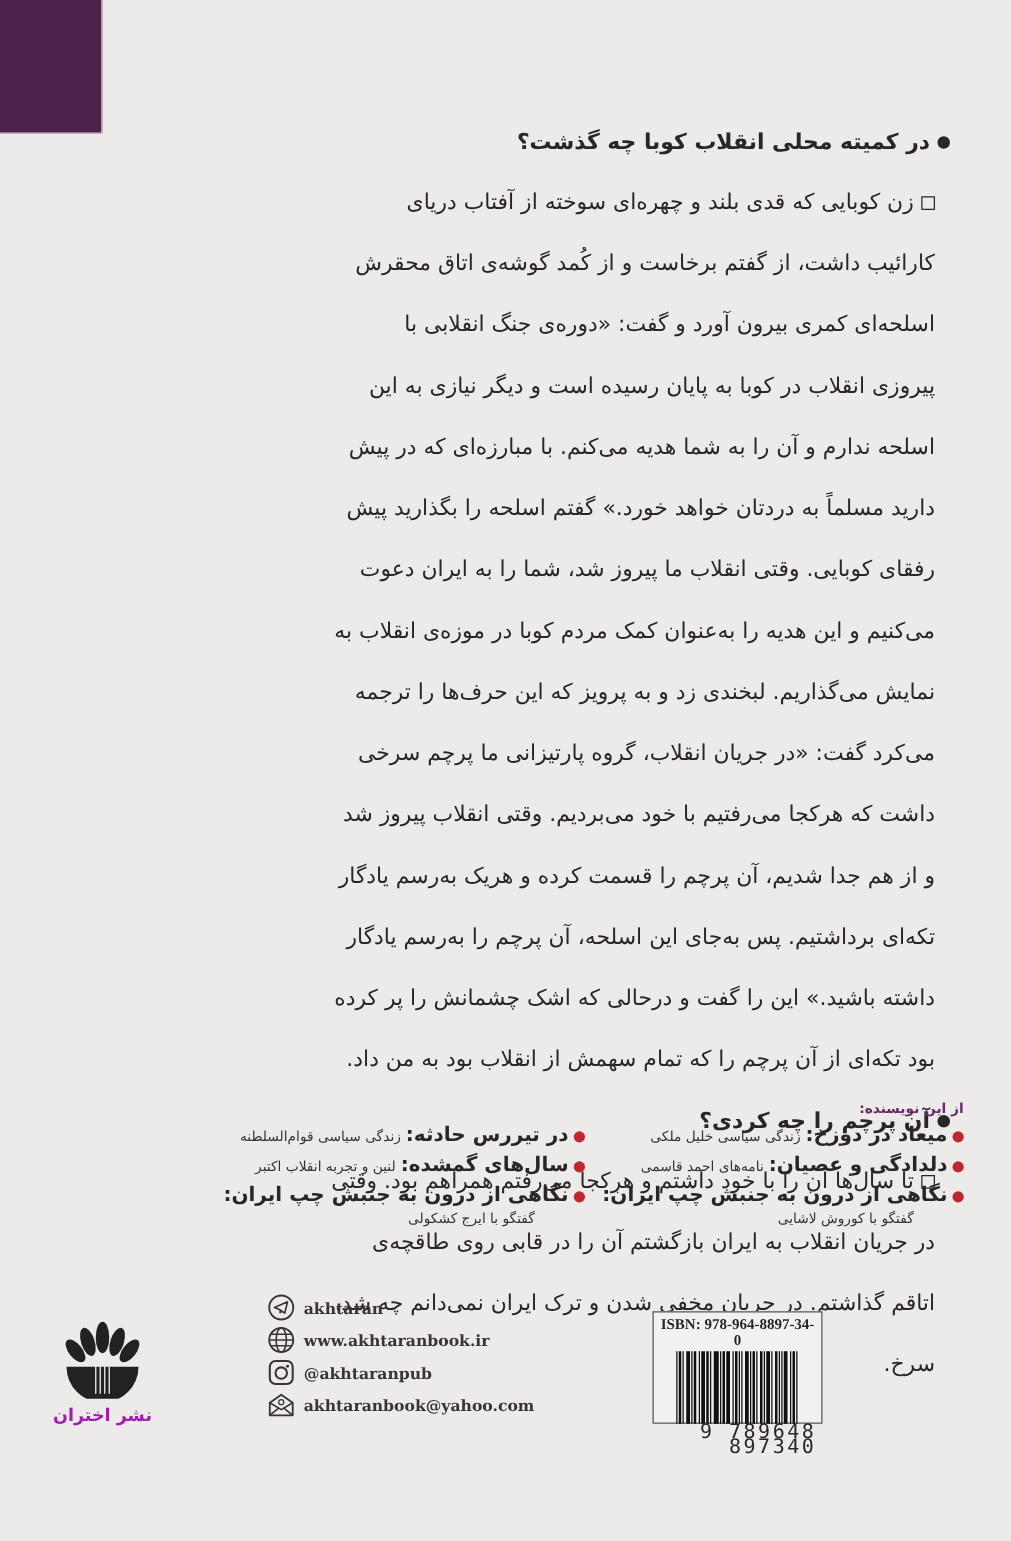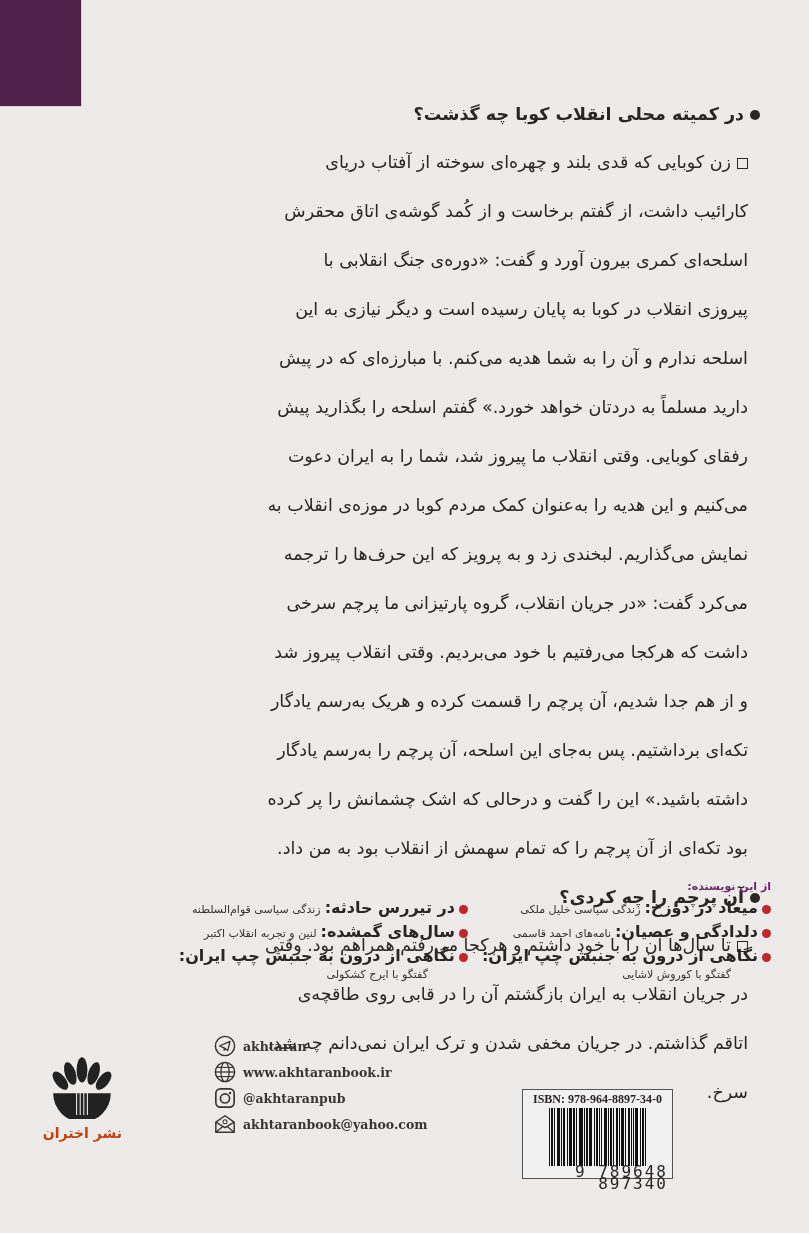--- a/index.html
+++ b/index.html
@@ -66,38 +66,38 @@
 
   .contacts { position: absolute; left: 214px; top: 1033px; }
   .contact-row {
     display: flex; align-items: center; height: 26px;
     font-family: "DejaVu Serif", serif; font-weight: bold;
     font-size: 12.5px; color: #3a3434;
   }
   .contact-row svg { width: 22px; height: 22px; margin-right: 7px; }
 
   .isbn-box {
-    position: absolute; left: 522px; top: 1089px;
-    width: 151px; height: 90px;
+    position: absolute; left: 522px; top: 1049px;
+    width: 136px; height: 90px;
     border: 1px solid #555; background: #f1f1f1;
     box-sizing: border-box; padding: 3px 4px;
   }
   .isbn-label {
     font-family: "Liberation Serif", serif; font-weight: bold;
     font-size: 12px; text-align: center; line-height: 13px;
   }
   .barcode { display: flex; height: 58px; margin-top: 2px; align-items: stretch; justify-content: center; }
   .barcode span { display: block; background: #111; margin-right: 1px; }
   .isbn-digits {
     font-family: "DejaVu Sans Mono", monospace; font-size: 16px;
     text-align: right; letter-spacing: 2px; line-height: 12px;
   }
 
   .logo { position: absolute; left: 42px; top: 1055px; width: 80px; text-align: center; }
-  .logo-name { font-weight: bold; font-size: 14px; direction: rtl; margin-top: 2px; color: #c2410c; text-align: right; }
+  .logo-name { font-weight: bold; font-size: 14px; direction: rtl; margin-top: 2px; color: #a21caf; }
 </style>
 </head>
 <body>
 
 <div class="purple-block"></div>
 
 <div class="text-area">
   <p class="question">
     <span class="bullet"></span><span>در کمیته محلی انقلاب کوبا چه گذشت؟</span>
   </p>

